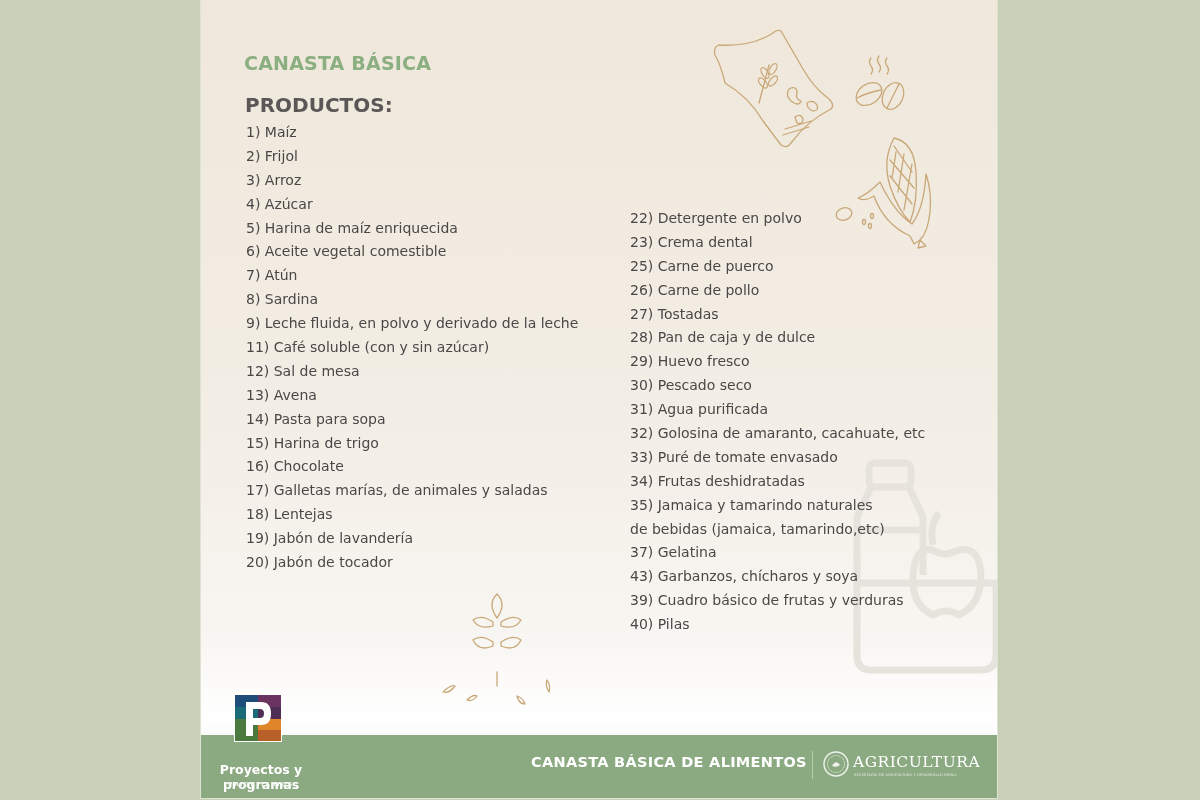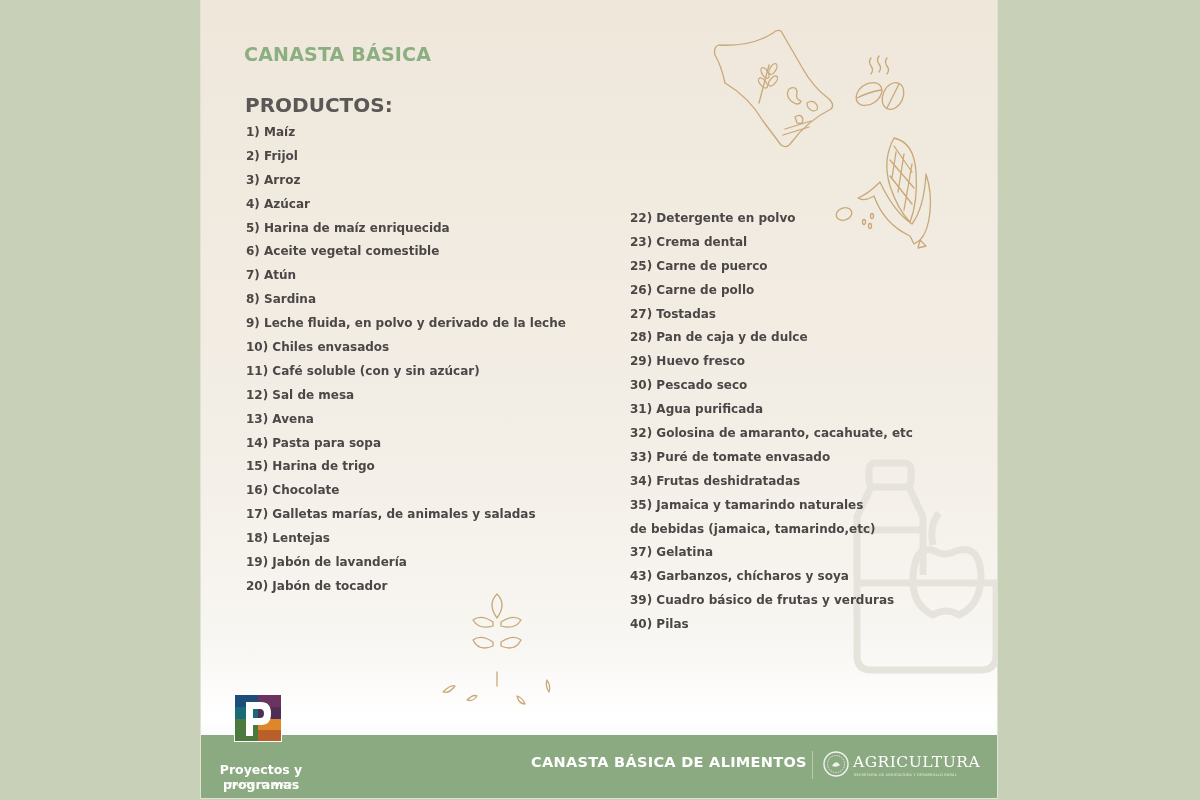--- a/index.html
+++ b/index.html
@@ -9,33 +9,33 @@
     font-family:"DejaVu Sans", "Liberation Sans", sans-serif;
     position:relative;
   }
   .card {
     position:absolute; left:201px; top:0; width:796px; height:798px;
     background:linear-gradient(to bottom, #efe7da 0%, #f3eee6 55%, #f8f6f2 80%, #ffffff 90%, #ececec 100%);
     overflow:hidden;
     box-shadow: 0 0 0 1px #dfe3d4;
   }
   .title {
-    position:absolute; left:43px; top:43px;
+    position:absolute; left:43px; top:52px;
     color:#8caf82; font-weight:bold; font-size:19px; letter-spacing:0.2px;
     margin:0;
   }
   .subtitle {
     position:absolute; left:44px; top:93px;
     color:#5b5757; font-weight:bold; font-size:20px;
     margin:0;
   }
   ul.list { list-style:none; margin:0; padding:0; position:absolute; }
   ul.list li {
     height:23.9px; line-height:23.9px;
-    font-size:12px; color:#4b4747; white-space:nowrap;font-weight:bold;
+    font-size:14px; color:#4b4747; white-space:nowrap;
   }
   .col1 { left:45px; top:121px; }
   .col2 { left:429px; top:207px; }
   .deco { position:absolute; }
   .footer {
     position:absolute; left:0; top:735px; width:796px; height:63px;
     background:#8caa82;
   }
   .footer-title {
     position:absolute; left:330px; top:19px;
@@ -74,21 +74,20 @@
   <ul class="list col1">
     <li>1) Maíz</li>
     <li>2) Frijol</li>
     <li>3) Arroz</li>
     <li>4) Azúcar</li>
     <li>5) Harina de maíz enriquecida</li>
     <li>6) Aceite vegetal comestible</li>
     <li>7) Atún</li>
     <li>8) Sardina</li>
     <li>9) Leche fluida, en polvo y derivado de la leche</li>
-    <li>10) Chiles envasados</li>
     <li>11) Café soluble (con y sin azúcar)</li>
     <li>12) Sal de mesa</li>
     <li>13) Avena</li>
     <li>14) Pasta para sopa</li>
     <li>15) Harina de trigo</li>
     <li>16) Chocolate</li>
     <li>17) Galletas marías, de animales y saladas</li>
     <li>18) Lentejas</li>
     <li>19) Jabón de lavandería</li>
     <li>20) Jabón de tocador</li>

